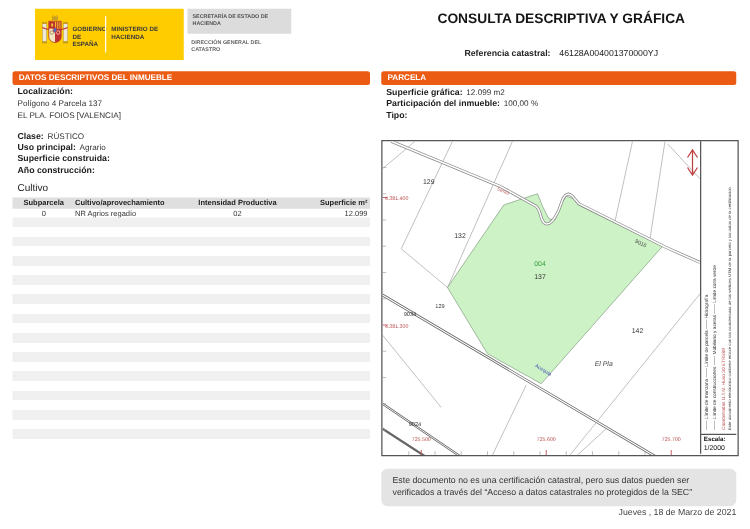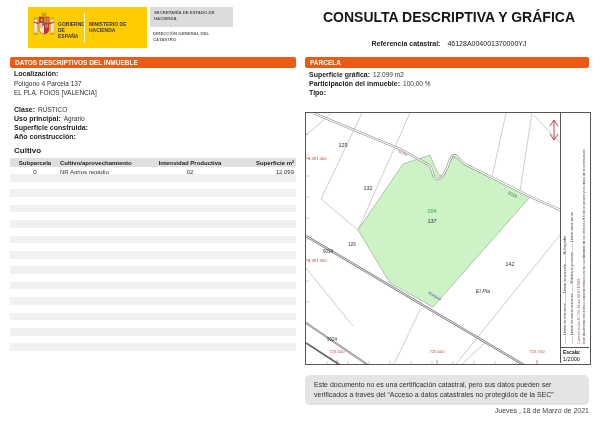--- a/index.html
+++ b/index.html
@@ -6,30 +6,30 @@
   .page{position:relative;width:600px;height:423px;background:#ffffff;
         font-family:"Liberation Sans",sans-serif;overflow:hidden;}
   
   .logoBox{position:absolute;left:28px;top:7px;width:119px;height:41px;background:#FFCC00;}
   .logoTxt{position:absolute;font-size:5px;font-weight:bold;color:#3a3a3a;line-height:1.2;}
   .logoDiv{position:absolute;left:56px;top:6px;width:1px;height:29px;background:rgba(255,255,255,.95);}
   .grayBox{position:absolute;left:150px;top:7px;width:83px;height:20px;background:#DCDCDC;
            font-size:4.3px;font-weight:bold;color:#555;padding:3px 4px;box-sizing:border-box;line-height:1.3;}
   .dirTxt{position:absolute;left:153px;top:31px;width:75px;font-size:4.3px;font-weight:bold;color:#666;line-height:1.3;}
   .title{position:absolute;left:308px;top:8px;width:282px;text-align:center;font-weight:bold;
-         font-size:14px;color:#151515;line-height:1.35;}
+         font-size:11px;color:#151515;line-height:1.35;}
   .refline{position:absolute;left:308px;top:40px;width:282px;text-align:center;font-size:7px;color:#222;}
   .refline b{margin-right:7px;}
   
   .sbar{position:absolute;height:11px;background:#EB5B13;border-radius:2px;color:#fff;
         font-size:6.5px;font-weight:bold;line-height:11px;padding-left:5px;box-sizing:border-box;}
   
   .line{position:absolute;font-size:6.5px;color:#333;white-space:nowrap;}
   .line b{font-size:7px;color:#1c1c1c;margin-right:3px;}
-  .h2{position:absolute;font-size:8px;font-weight:bold;color:#1c1c1c;}
+  .h2{position:absolute;font-size:8px;font-weight:normal;color:#1c1c1c;}
   
   .ctable{position:absolute;left:10px;top:158px;width:286px;font-size:6px;color:#333;}
   .crow{display:grid;grid-template-columns:46px 1fr 92px 56px;column-gap:2px;padding:1.5px 2px;box-sizing:border-box;}
   .chead{background:#DFDFDF;font-weight:bold;color:#222;}
   .c1,.c3{text-align:center;} .c4{text-align:right;}
   .stripes{position:absolute;left:10px;top:174px;width:286px;height:184px;
            background:repeating-linear-gradient(to bottom,#F0F0F0 0px,#F0F0F0 7.7px,#ffffff 7.7px,#ffffff 15.4px);}
   
   .mapFrame{position:absolute;left:305px;top:112px;width:284px;height:251px;border:1px solid #555;background:#fff;}
   svg text{font-family:"Liberation Sans",sans-serif;}

